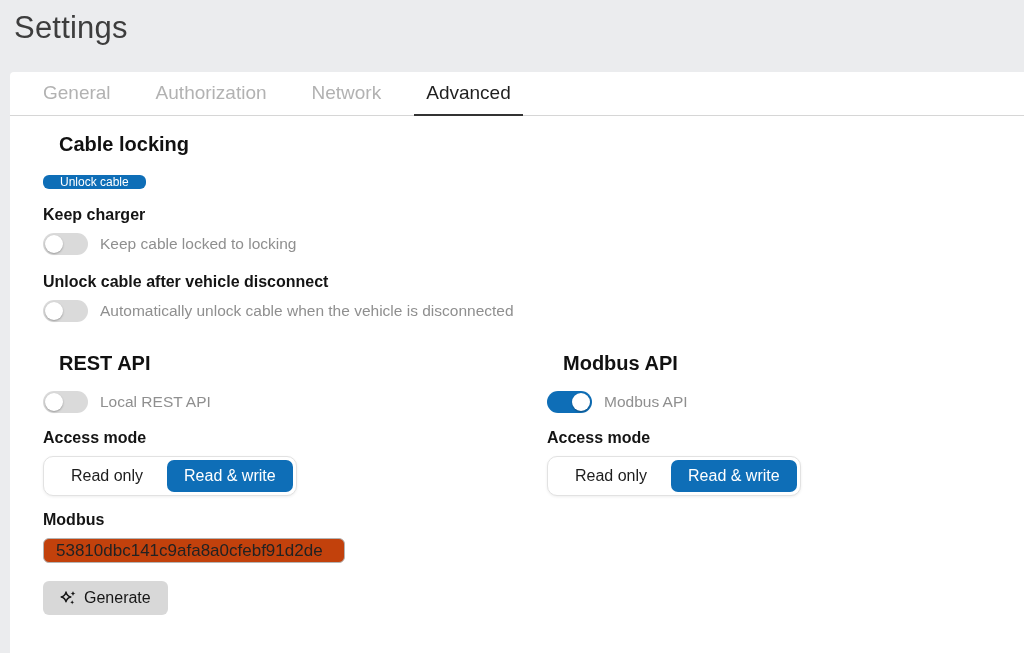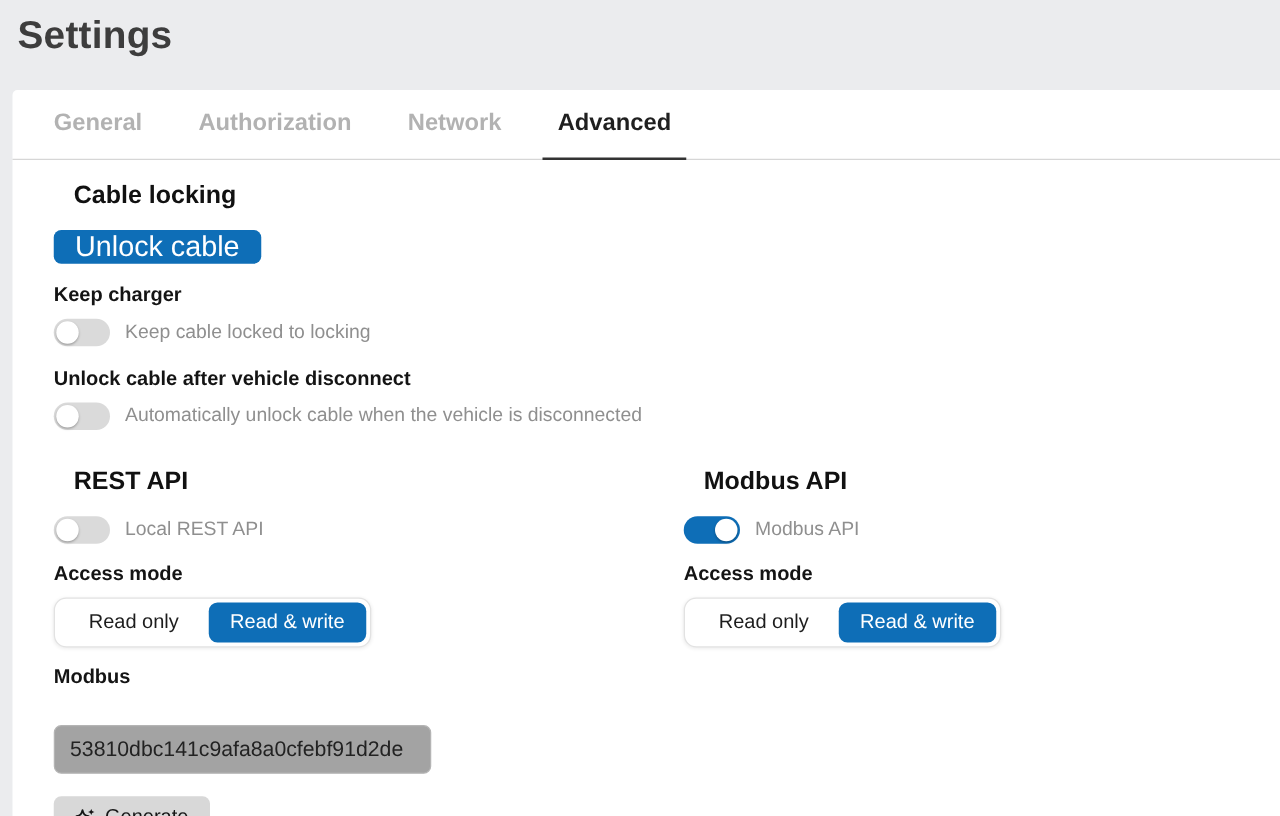--- a/index.html
+++ b/index.html
@@ -5,48 +5,48 @@
   * { box-sizing: border-box; }
   html,body { margin:0; padding:0; }
   body {
     width:1024px; height:653px; overflow:hidden;
     background:#ebecee;
     font-family:"Liberation Sans","DejaVu Sans",sans-serif;
     color:#1a1a1a;
   }
   
   .page-header { height:72px; padding:10px 0 0 14px; }
-  .page-title { margin:0; font-size:31px; font-weight:700; color:#3d3d3d; letter-spacing:0.2px; }
+  .page-title { margin:0; font-size:31px; font-weight:400; color:#3d3d3d; letter-spacing:0.2px; }
 
   
   .card {
     margin-left:10px; background:#ffffff; min-height:581px;
     border-radius:4px 0 0 0;
   }
 
   
   .tabbar {
     display:flex; align-items:stretch; padding-left:21px;
-    border-bottom:1px solid #d6d6d6; height:56px;font-weight:bold;
+    border-bottom:1px solid #d6d6d6; height:44px;
   }
   .tab {
     display:flex; align-items:center; padding:0 12px; margin-right:21px;
     font-size:19px; color:#b2b2b2; cursor:pointer; border-bottom:2px solid transparent;
     margin-bottom:-1px;
   }
   .tab.active { color:#1f1f1f; border-bottom:2px solid #333333; }
 
   
   .content { padding:17px 33px 0 33px; }
   .section-heading { margin:0 0 16px 16px; font-size:20px; font-weight:700; color:#111; }
   .field-label { font-size:16px; font-weight:700; color:#141414; margin:0 0 9px 0; }
 
   .primary-btn {
     display:inline-block; background:#0e6eb7; color:#fff; border:none;
-    font-size:23px; font-family:inherit; padding:0 17px; border-radius:6px;
+    font-size:12px; font-family:inherit; padding:0 17px; border-radius:6px;
     margin-bottom:17px; cursor:pointer;
   }
 
   .toggle-row { display:flex; align-items:center; gap:12px; margin-bottom:15px; }
   .toggle {
     position:relative; width:45px; height:22px; border-radius:11px;
     background:#dadada; flex:0 0 auto; cursor:pointer;
   }
   .toggle .knob {
     position:absolute; top:2px; left:2px; width:18px; height:18px;
@@ -71,23 +71,23 @@
   }
   .seg-option {
     padding:7px 24px; font-size:16px; color:#1d1d1d; border-radius:7px;
     cursor:pointer; white-space:nowrap;
   }
   .seg-option.selected { background:#0e6eb7; color:#fff; padding:7px 17px; }
 
   
   .token-group { margin-top:15px; }
   .token-input {
-    width:302px; height:39px; border:1px solid #b4b4b4; border-radius:6px;
-    background:#a3a3a3; padding:0 12px; font-size:17px; color:#222;
-    font-family:inherit; outline:none;margin-top:20px;
+    width:302px; height:25px; border:1px solid #b4b4b4; border-radius:6px;
+    background:#c2410c; padding:0 12px; font-size:17px; color:#222;
+    font-family:inherit; outline:none;
   }
 
   .secondary-btn {
     display:inline-flex; align-items:center; gap:7px; margin-top:18px;
     background:#d8d8d8; border:none; border-radius:6px; padding:8px 17px;
     font-size:16px; font-family:inherit; color:#161616; cursor:pointer;
   }
   .secondary-btn svg { display:block; }
 </style>
 </head>

